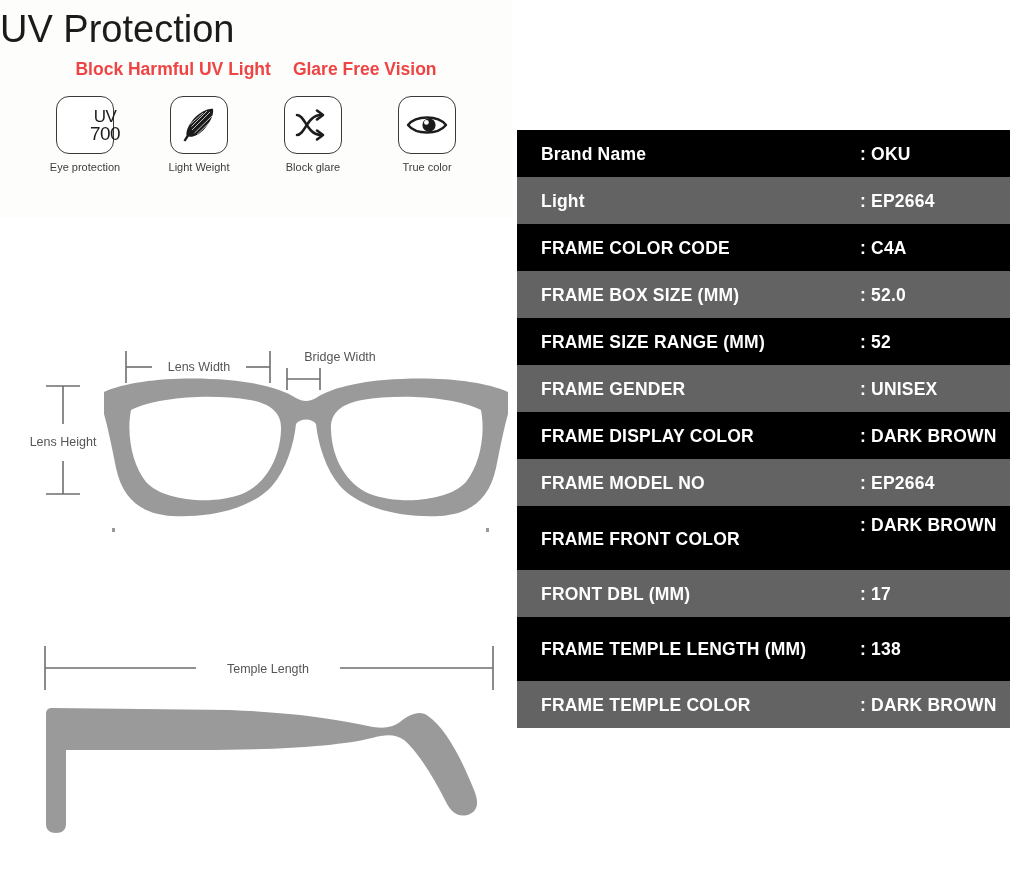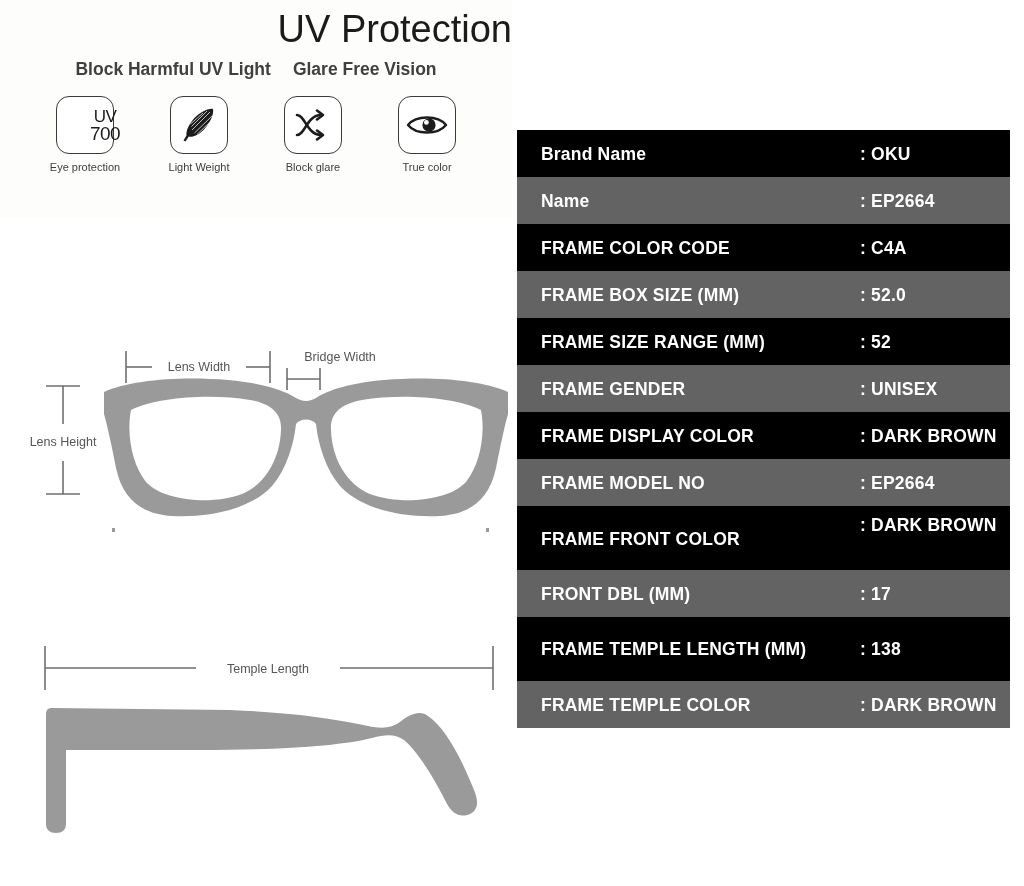--- a/index.html
+++ b/index.html
@@ -26,39 +26,39 @@
   }
 
   
   #uv-promo {
     position: absolute;
     left: 0; top: 0;
     width: 512px; height: 218px;
     background: #fdfdfb;
   }
   #uv-title {
-    text-align: right;
+    text-align: left;
     font-size: 38px;
     font-weight: 400;
     color: #1b1b1b;
     letter-spacing: 0px;
     line-height: 52px;
     padding-top: 3px;
   }
   #uv-subtitles {
     display: flex;
     justify-content: center;
     gap: 22px;
     margin-top: 4px;
     padding: 0 12px;
   }
   .uv-subtitle {
     font-size: 17.5px;
     font-weight: bold;
-    color: #404040;
+    color: #ef4444;
     white-space: nowrap;
   }
   #uv-features {
     display: flex;
     justify-content: center;
     gap: 38px;
     margin-top: 16px;
   }
   .feature {
     width: 76px;
@@ -312,21 +312,21 @@
   </div>
 
   <div id="spec-table">
 
     <div class="spec-row dark">
       <div class="spec-label">Brand Name</div>
       <div class="spec-value">: OKU</div>
     </div>
 
     <div class="spec-row light">
-      <div class="spec-label">Name</div>
+      <div class="spec-label">Light</div>
       <div class="spec-value">: EP2664</div>
     </div>
 
     <div class="spec-row dark">
       <div class="spec-label">FRAME COLOR CODE</div>
       <div class="spec-value">: C4A</div>
     </div>
 
     <div class="spec-row light">
       <div class="spec-label">FRAME BOX SIZE (MM)</div>

